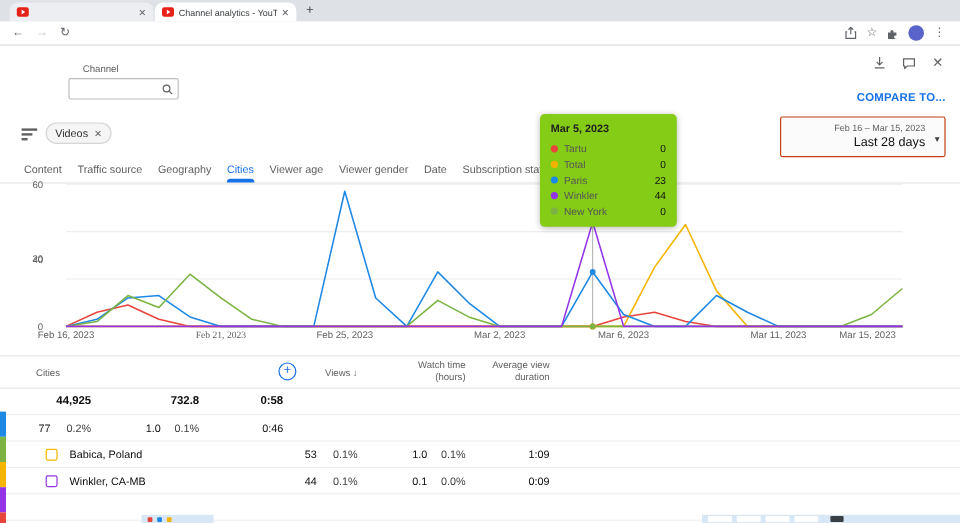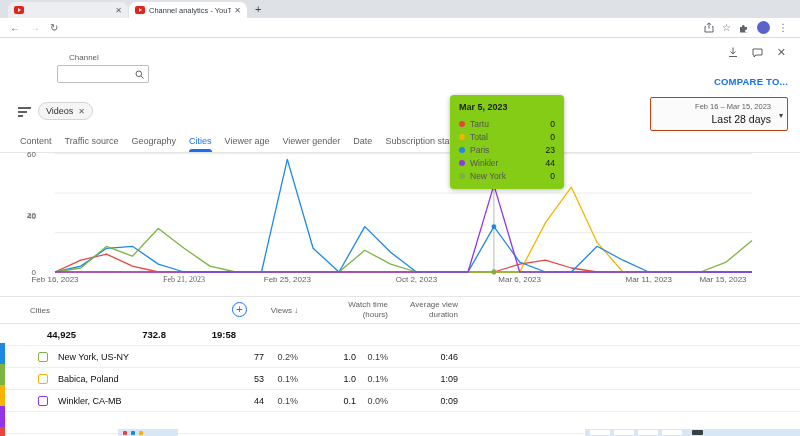--- a/index.html
+++ b/index.html
@@ -199,21 +199,21 @@
     <div id="y-ticks">
         <div class="ytick" style="top: 115px;">0</div>
         <div class="ytick" style="top: 58px;">20</div>
         <div class="ytick" style="top: 48px; margin-top: 11px;">40</div>
         <div class="ytick" style="top: -3.5px;">60</div>
       </div>
     <div id="x-ticks">
         <div class="xtick" style="left: 55px;">Feb 16, 2023</div>
         <div class="xtick" style="left: 184.074px; font-family: Liberation Serif, serif;">Feb 21, 2023</div>
         <div class="xtick" style="left: 287.333px;">Feb 25, 2023</div>
-        <div class="xtick" style="left: 416.407px;">Oct 2, 2023</div>
+        <div class="xtick" style="left: 416.407px;">Mar 2, 2023</div>
         <div class="xtick" style="left: 519.667px;">Mar 6, 2023</div>
         <div class="xtick" style="left: 648.741px;">Mar 11, 2023</div>
         <div class="xtick" style="left: 723px;">Mar 15, 2023</div>
       </div>
   </div>
 
   <div class="tooltip">
     <div class="tt-date">Mar 5, 2023</div>
     <div class="tt-row">
       <span class="tt-dot" style="background: rgb(232, 69, 60);"></span>
@@ -265,29 +265,25 @@
     </div>
 
     <div class="trow total">
       <div class="c-views metric">
           <span class="val">44,925</span>
         </div>
       <div class="c-watch metric">
           <span class="val">732.8</span>
         </div>
       <div class="c-avg metric">
-          <span class="val">19:58</span>
+          <span class="val">0:58</span>
         </div>
     </div>
 
     <div class="trow">
-      <div class="c-city">
-        <span class="cb" style="border-color: rgb(124, 179, 66);"></span>
-        <span class="cityname">New York, US-NY</span>
-      </div>
       <div class="c-views metric">
           <span class="val">77</span>
           <span class="pct">0.2%</span>
         </div>
       <div class="c-watch metric">
           <span class="val">1.0</span>
           <span class="pct w">0.1%</span>
         </div>
       <div class="c-avg metric">
           <span class="val">0:46</span>

